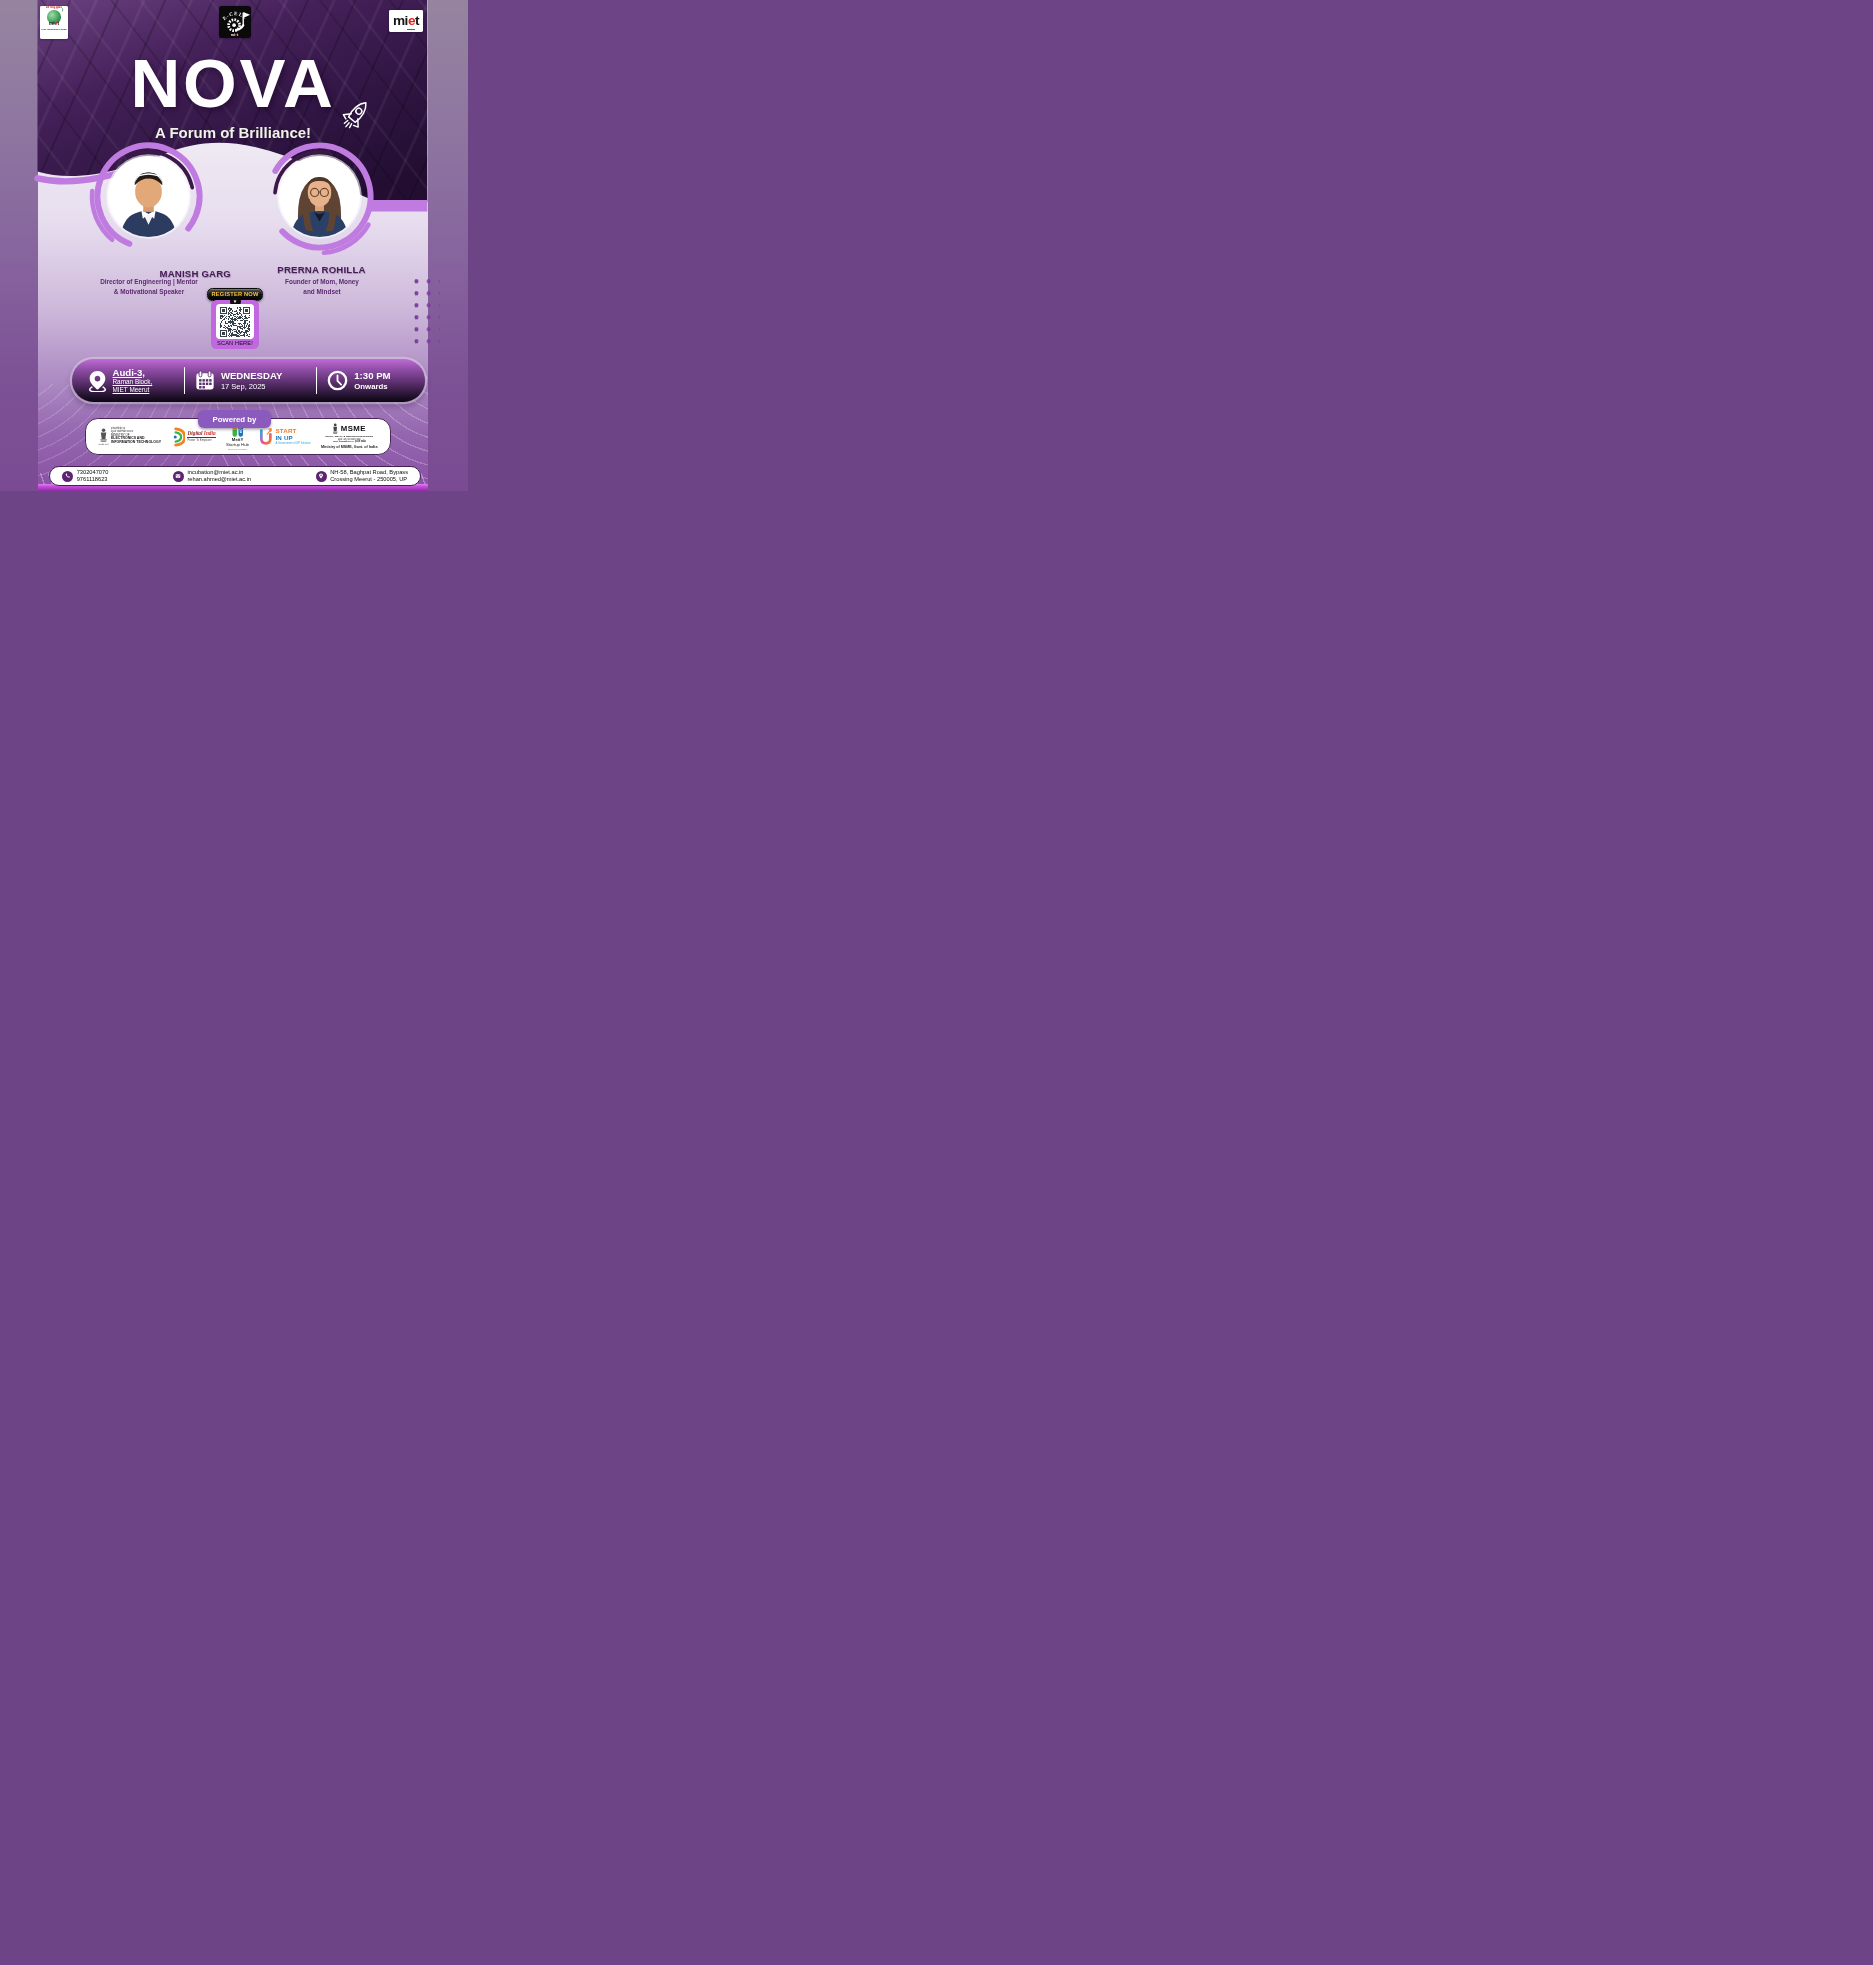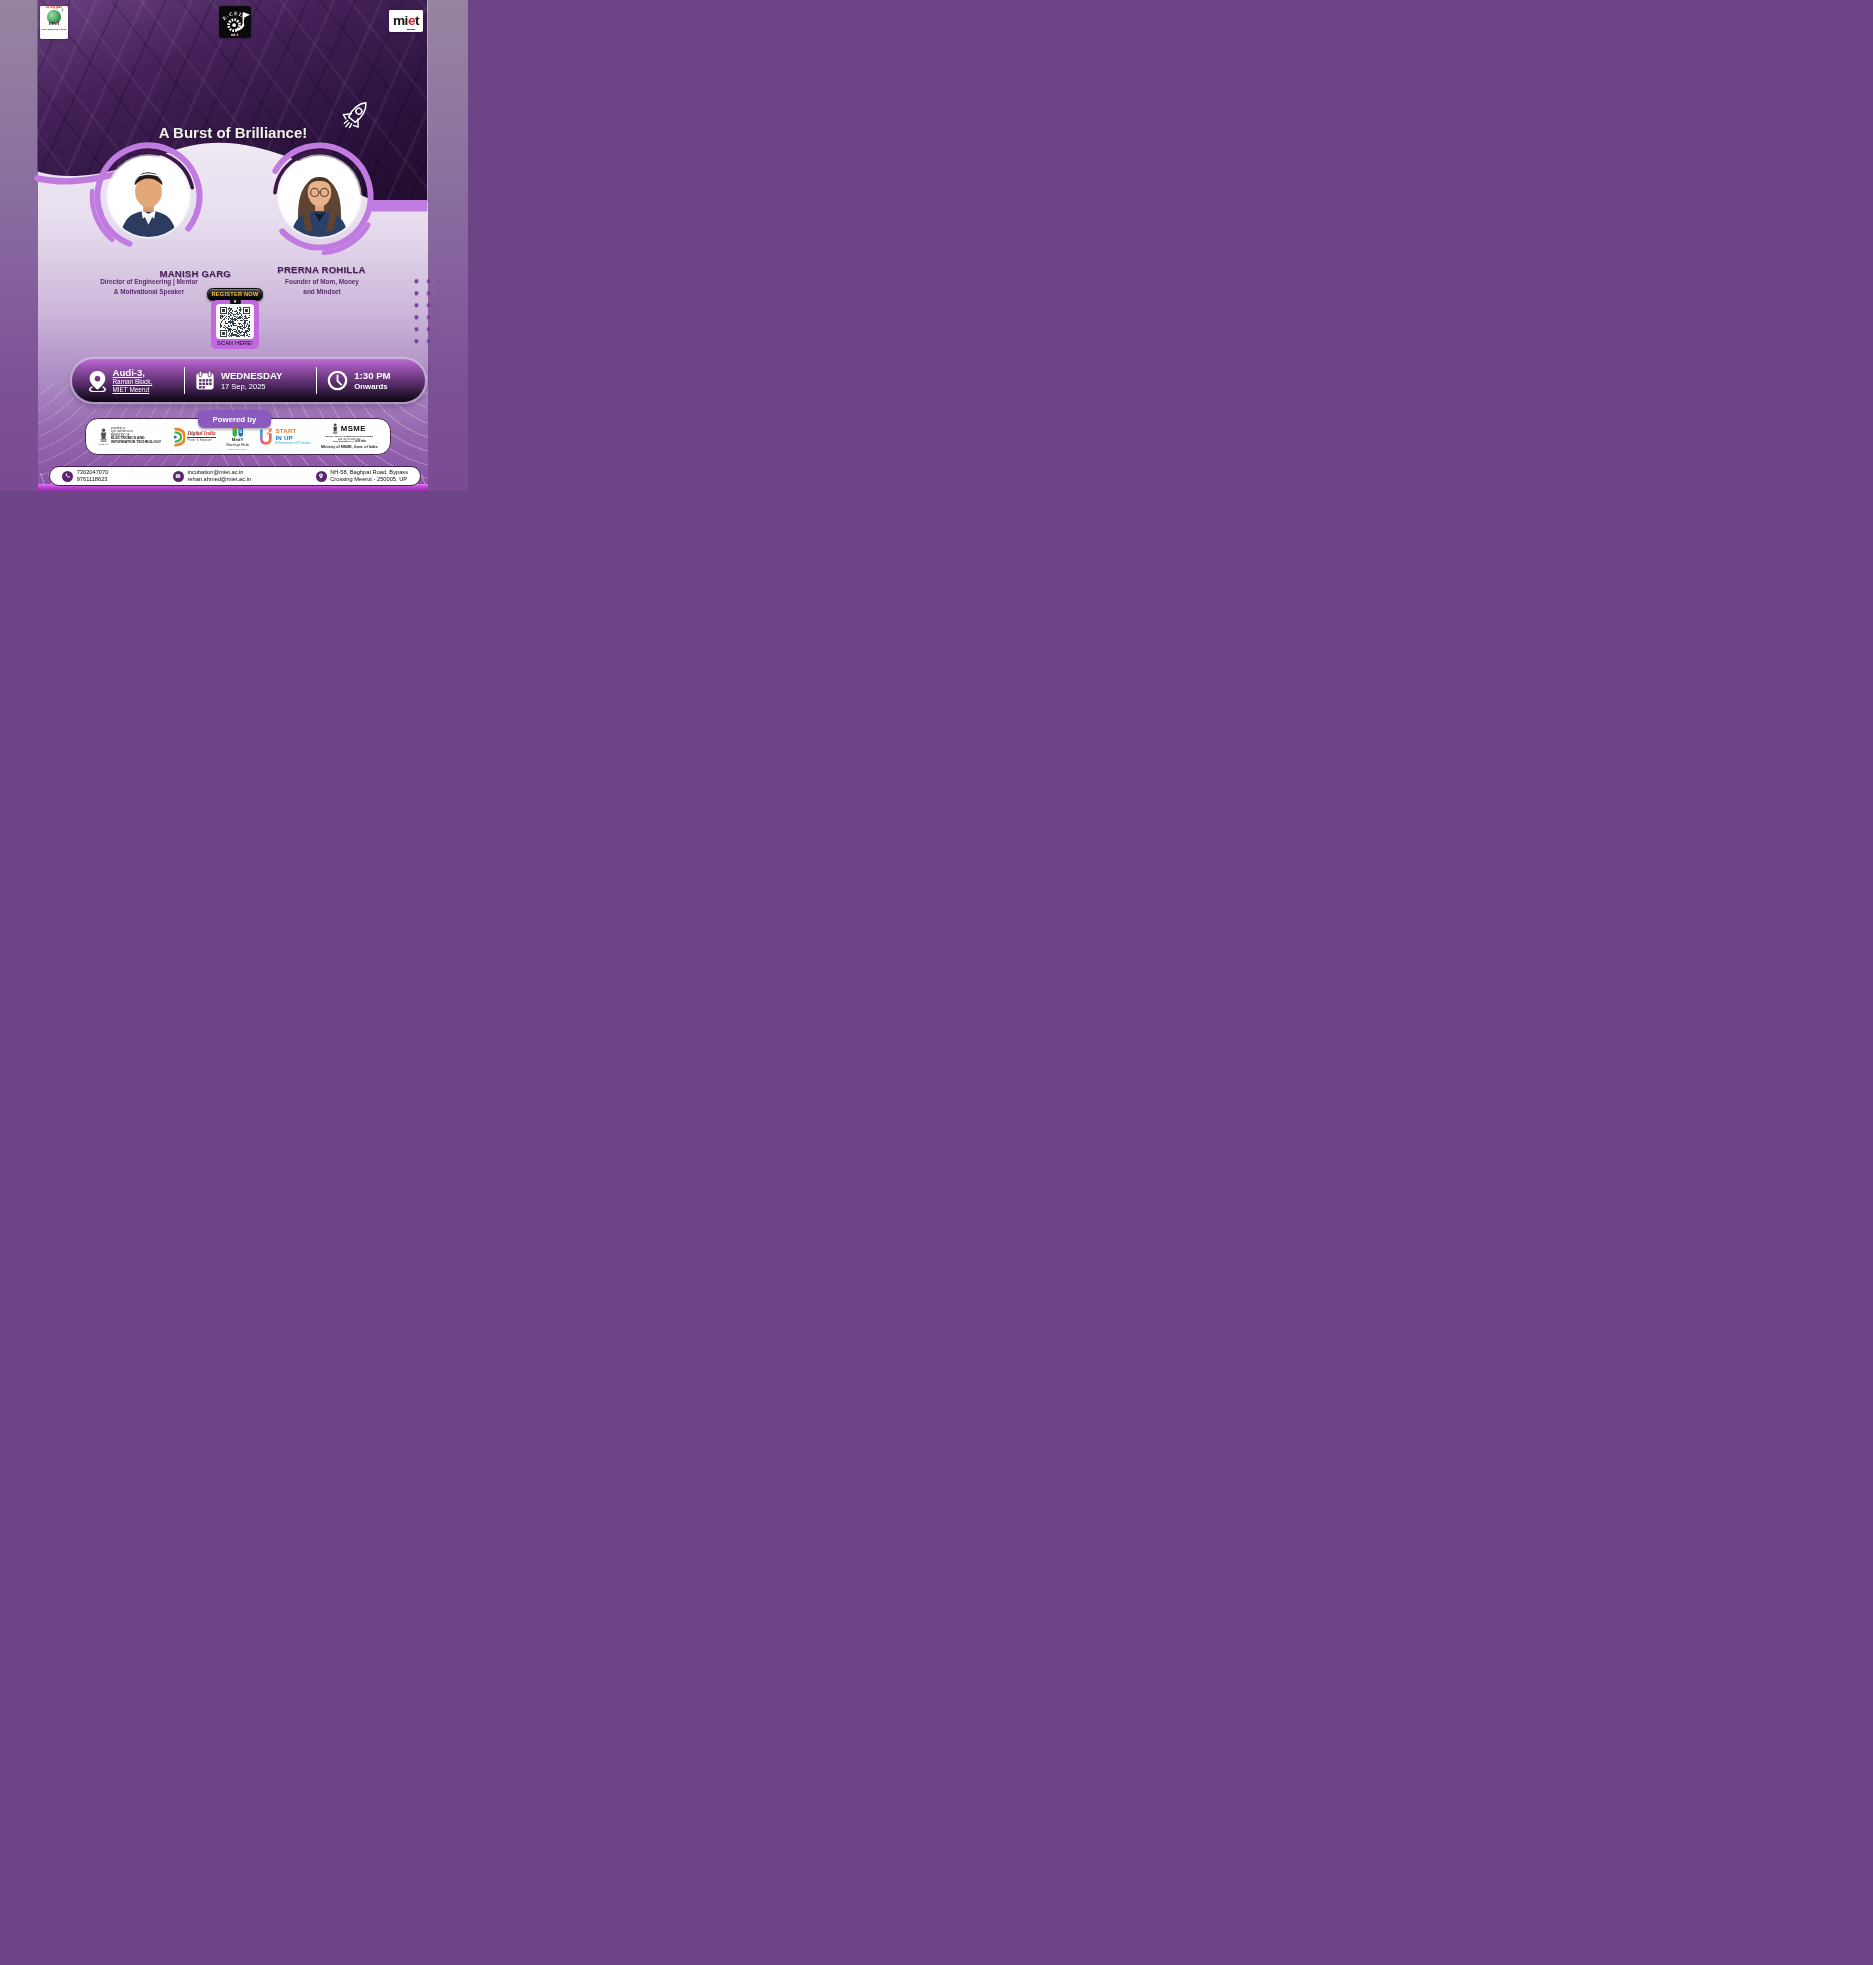--- a/index.html
+++ b/index.html
@@ -169,21 +169,22 @@
       <path d="M53,13 L68,19 L53,26 Z" fill="#fff"></path>
       <path d="M38,52 Q48,51 53,42" stroke="#fff" stroke-width="5" fill="none" stroke-linecap="round"></path>
       <text x="34" y="65" font-size="8" font-weight="bold" fill="#fff" text-anchor="middle">mi<tspan fill="#e03030">e</tspan>t</text>
     </svg>
   </div>
 
   <div class="logo-box mietbox">
     <span class="t"><span>mi</span><span class="e"><span>e</span><i></i></span><span>t</span></span>
   </div>
 
-  <div class="subtitle">A Burst of Brilliance!</div>
+  <div class="title">NOVA</div>
+  <div class="subtitle">A Forum of Brilliance!</div>
   <svg class="rocket" viewBox="0 0 100 100">
     <g fill="none" stroke="#fff" stroke-width="3.5" stroke-linecap="round" stroke-linejoin="round">
       <path d="M50,6 C62,18 66,38 60,58 L40,58 C34,38 38,18 50,6 Z"></path>
       <circle cx="50" cy="32" r="7"></circle>
       <path d="M40,48 L27,62 L38,66"></path>
       <path d="M60,48 L73,62 L62,66"></path>
       <path d="M44,66 L42,76"></path>
         <path d="M50,68 L50,80"></path>
         <path d="M56,66 L58,76"></path>
     </g>

